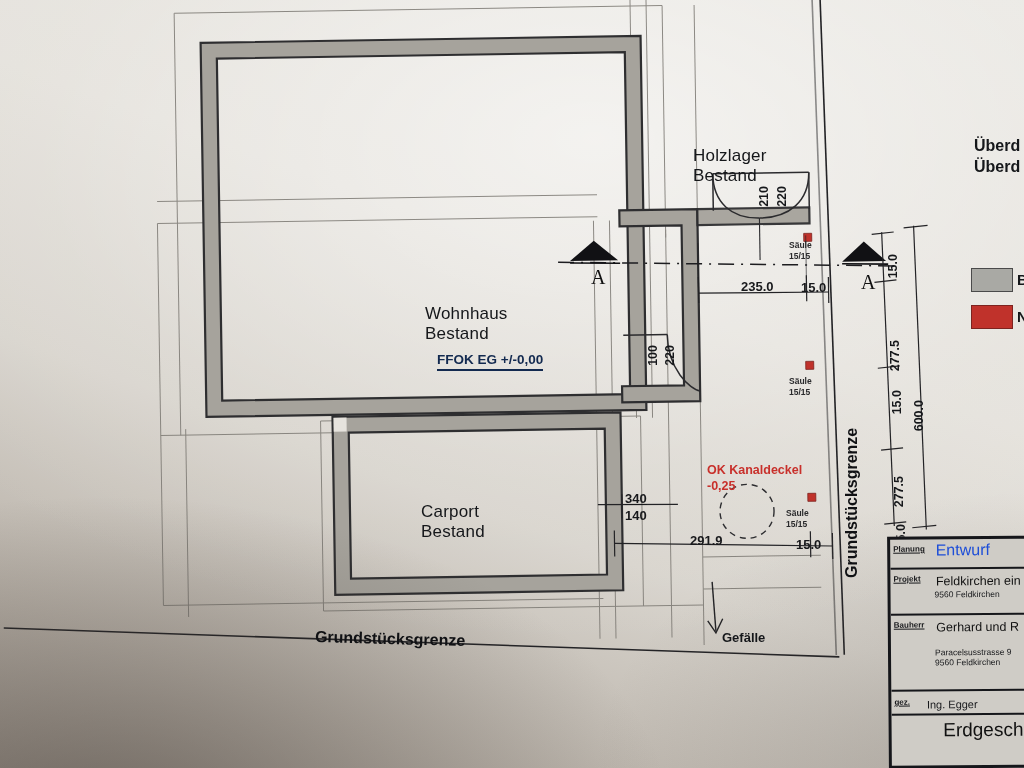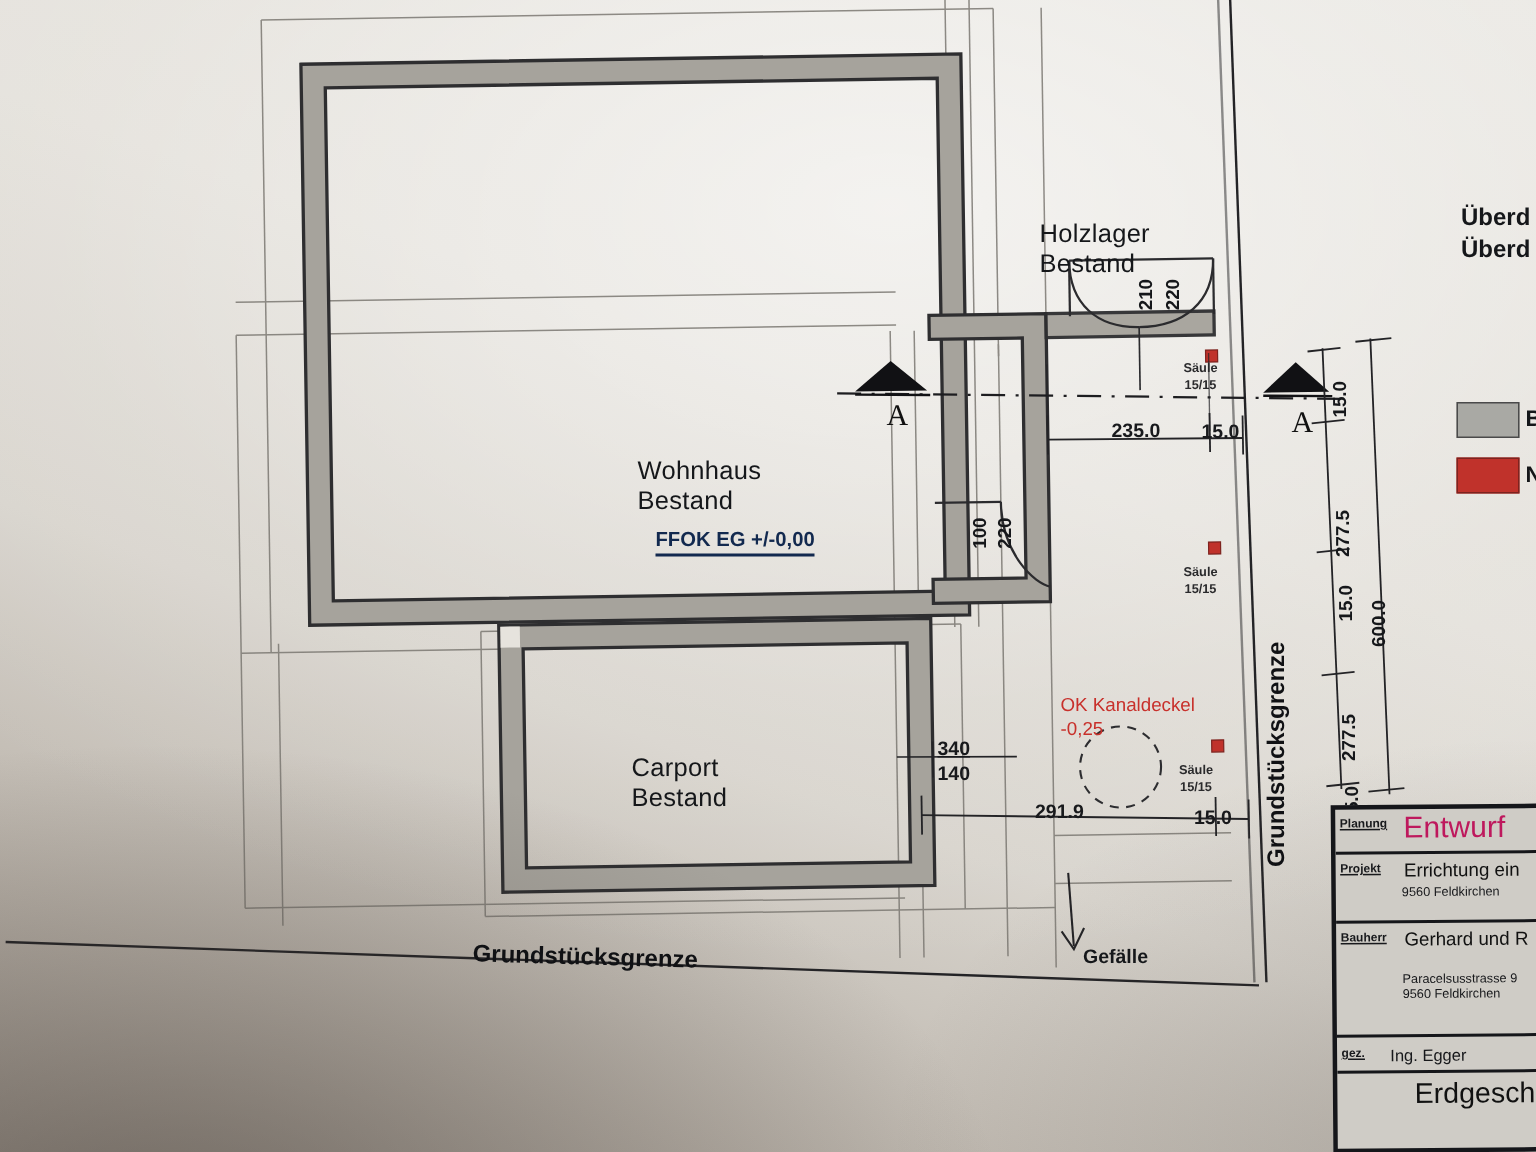--- a/index.html
+++ b/index.html
@@ -60,25 +60,24 @@
   }
   .dim-sm {
     font-size: 12.5px;
     font-weight: bold;
   }
   .tiny {
     font-size: 8.5px;
     font-weight: bold;
     color: #2a2a2c;
     line-height: 1.25;
-    text-align: center;
   }
   .red-note {
     font-size: 12.5px;
-    font-weight: normal;
+    font-weight: bold;
     color: #c8302b;
     line-height: 1.3;
   }
   .boundary-lbl {
     font-size: 16px;
     font-weight: bold;
     color: #101114;
   }
   .sect-letter { font-size: 20px; font-family: "Liberation Serif", serif; color: #111; }
   .vert { transform-origin: 0 0; }
@@ -109,21 +108,21 @@
   .tb-key {
     font-size: 8px;
     font-weight: bold;
     text-decoration: underline;
     color: #18191c;
     display: inline-block;
     width: 38px;
     vertical-align: top;
     padding-top: 3px;
   }
-  .tb-val-lg { font-size: 20px; color: #be185d; display: inline-block; }
+  .tb-val-lg { font-size: 16px; color: #1d4ed8; display: inline-block; }
   .tb-val-md { font-size: 12.5px; color: #111; display: inline-block; }
   .tb-val-sm { font-size: 8.5px; color: #17181b; display: block; margin-left: 41px; }
   .tb-sheet {
     font-size: 19px;
     color: #111;
     text-align: center;
     padding-top: 4px;
   }
   .tb-split { display: flex; }
   .tb-split > div {
@@ -354,21 +353,21 @@
 
   <div id="titleblock">
 
     <div class="tb-row" style="height:30px;">
       <span class="tb-key">Planung</span>
       <span class="tb-val-lg">Entwurf</span>
     </div>
 
     <div class="tb-row" style="height:46px;">
       <span class="tb-key">Projekt</span>
-      <span class="tb-val-md">Errichtung ein</span>
+      <span class="tb-val-md">Feldkirchen ein</span>
       <span class="tb-val-sm">9560 Feldkirchen</span>
     </div>
 
     <div class="tb-row" style="height:76px;">
       <span class="tb-key">Bauherr</span>
       <span class="tb-val-md">Gerhard und R</span>
       <span class="tb-val-sm" style="margin-top:12px;">Paracelsusstrasse 9</span>
       <span class="tb-val-sm">9560 Feldkirchen</span>
     </div>
 

